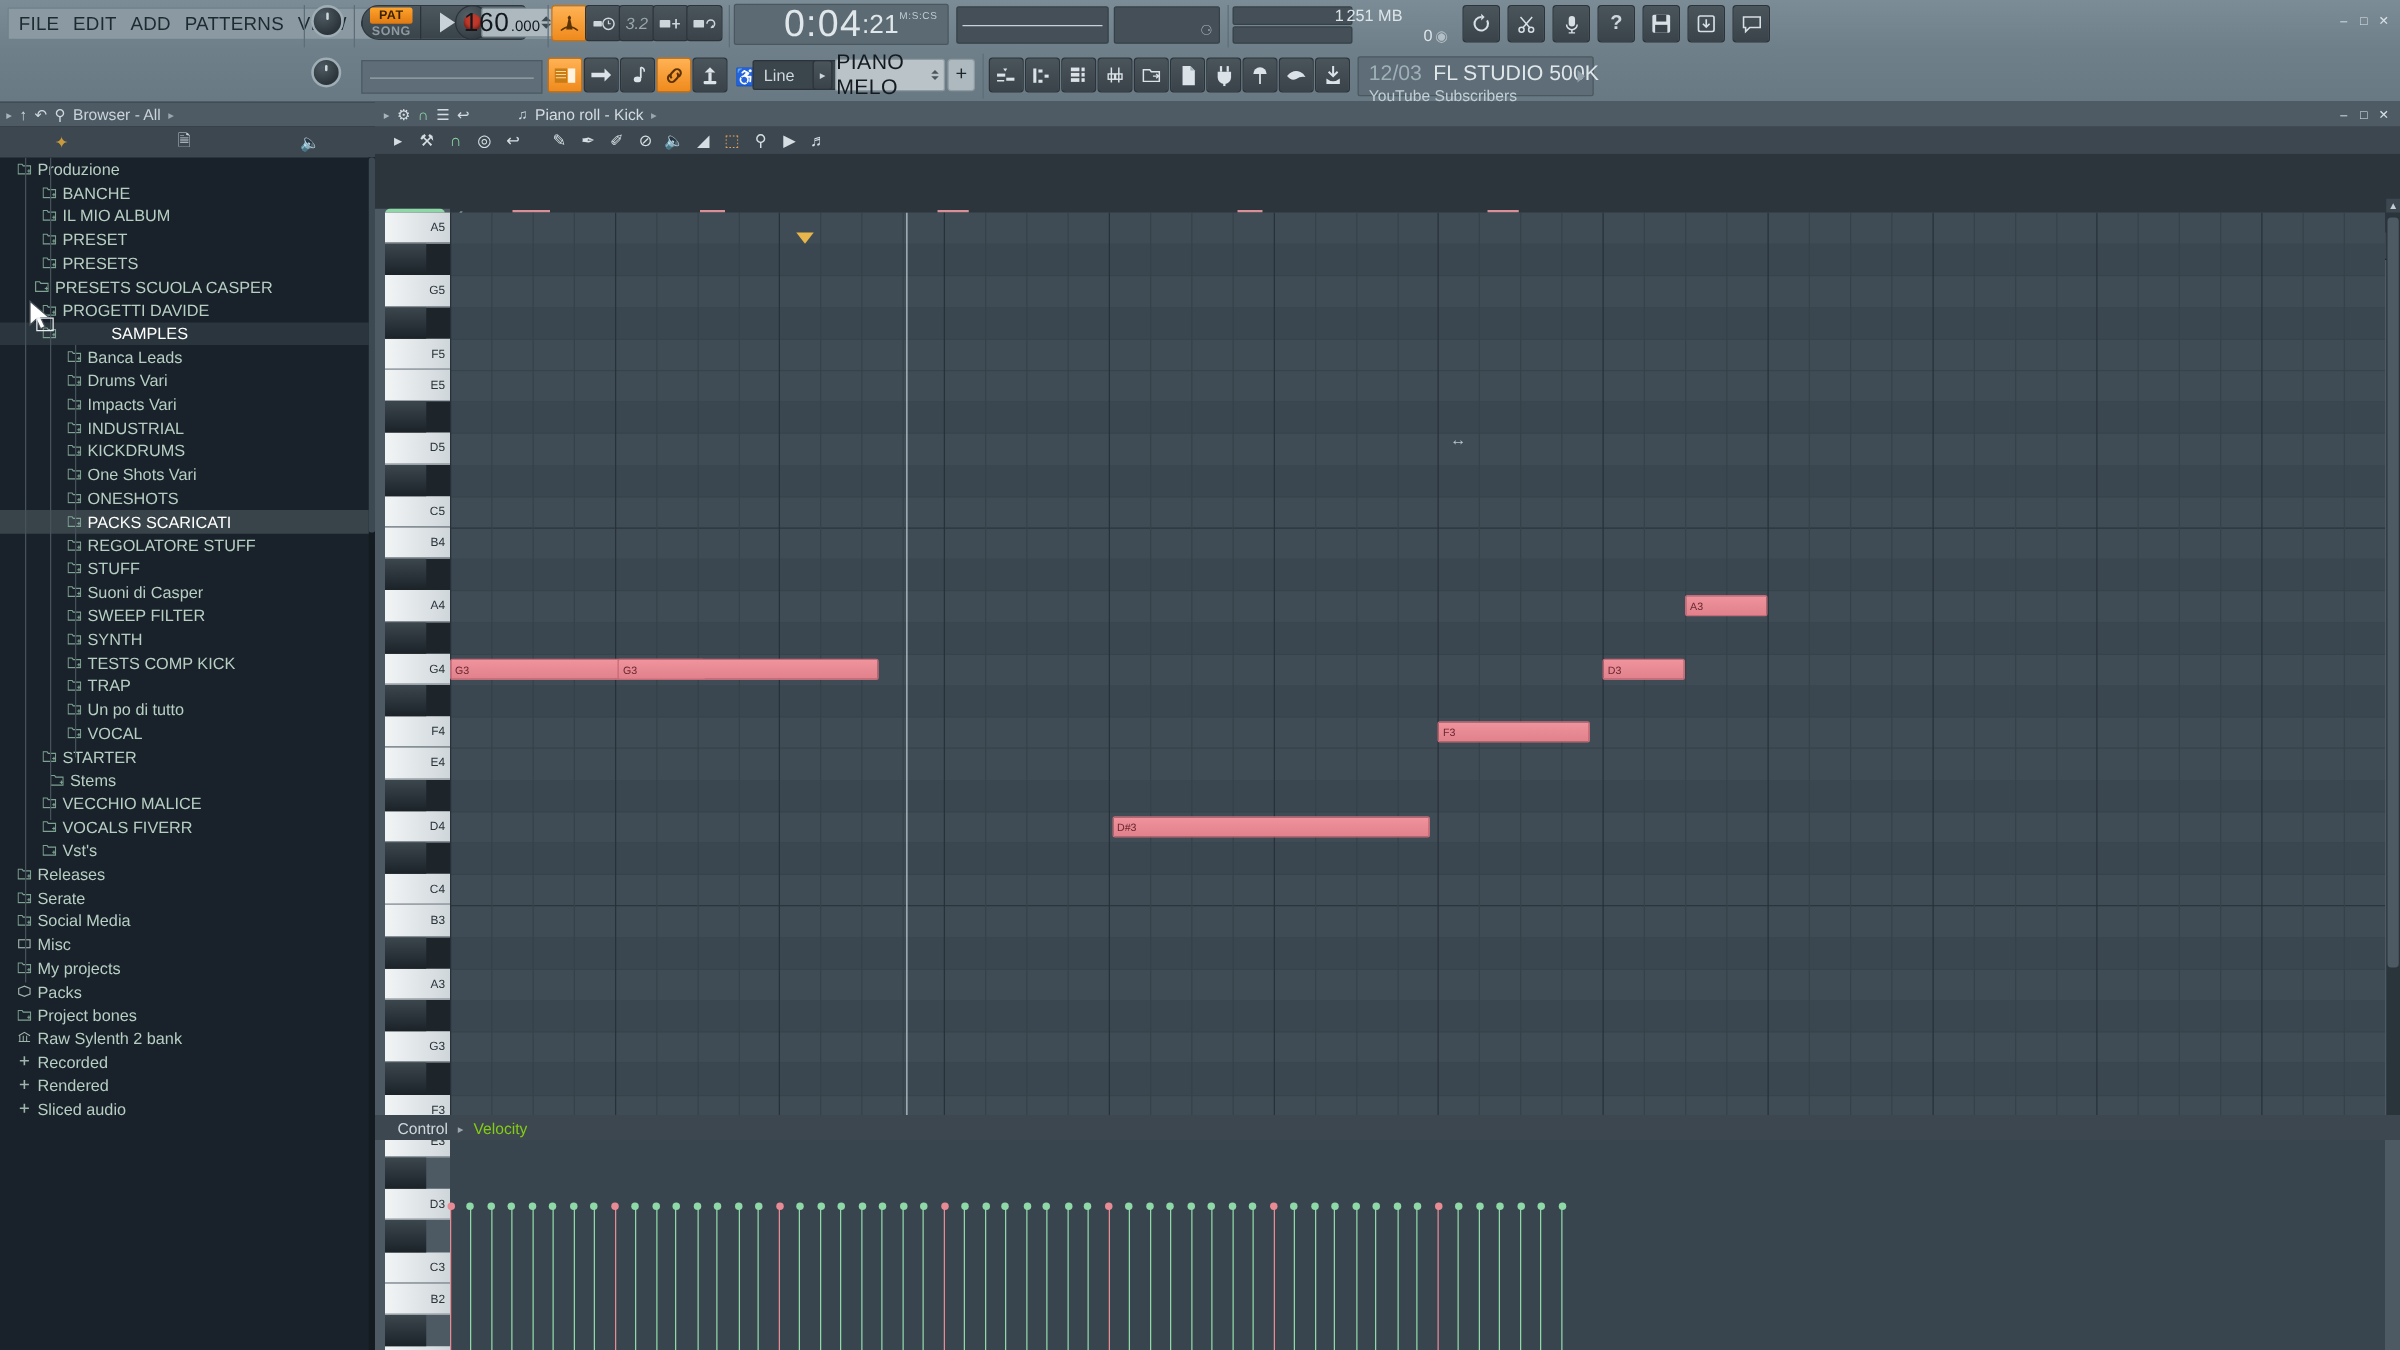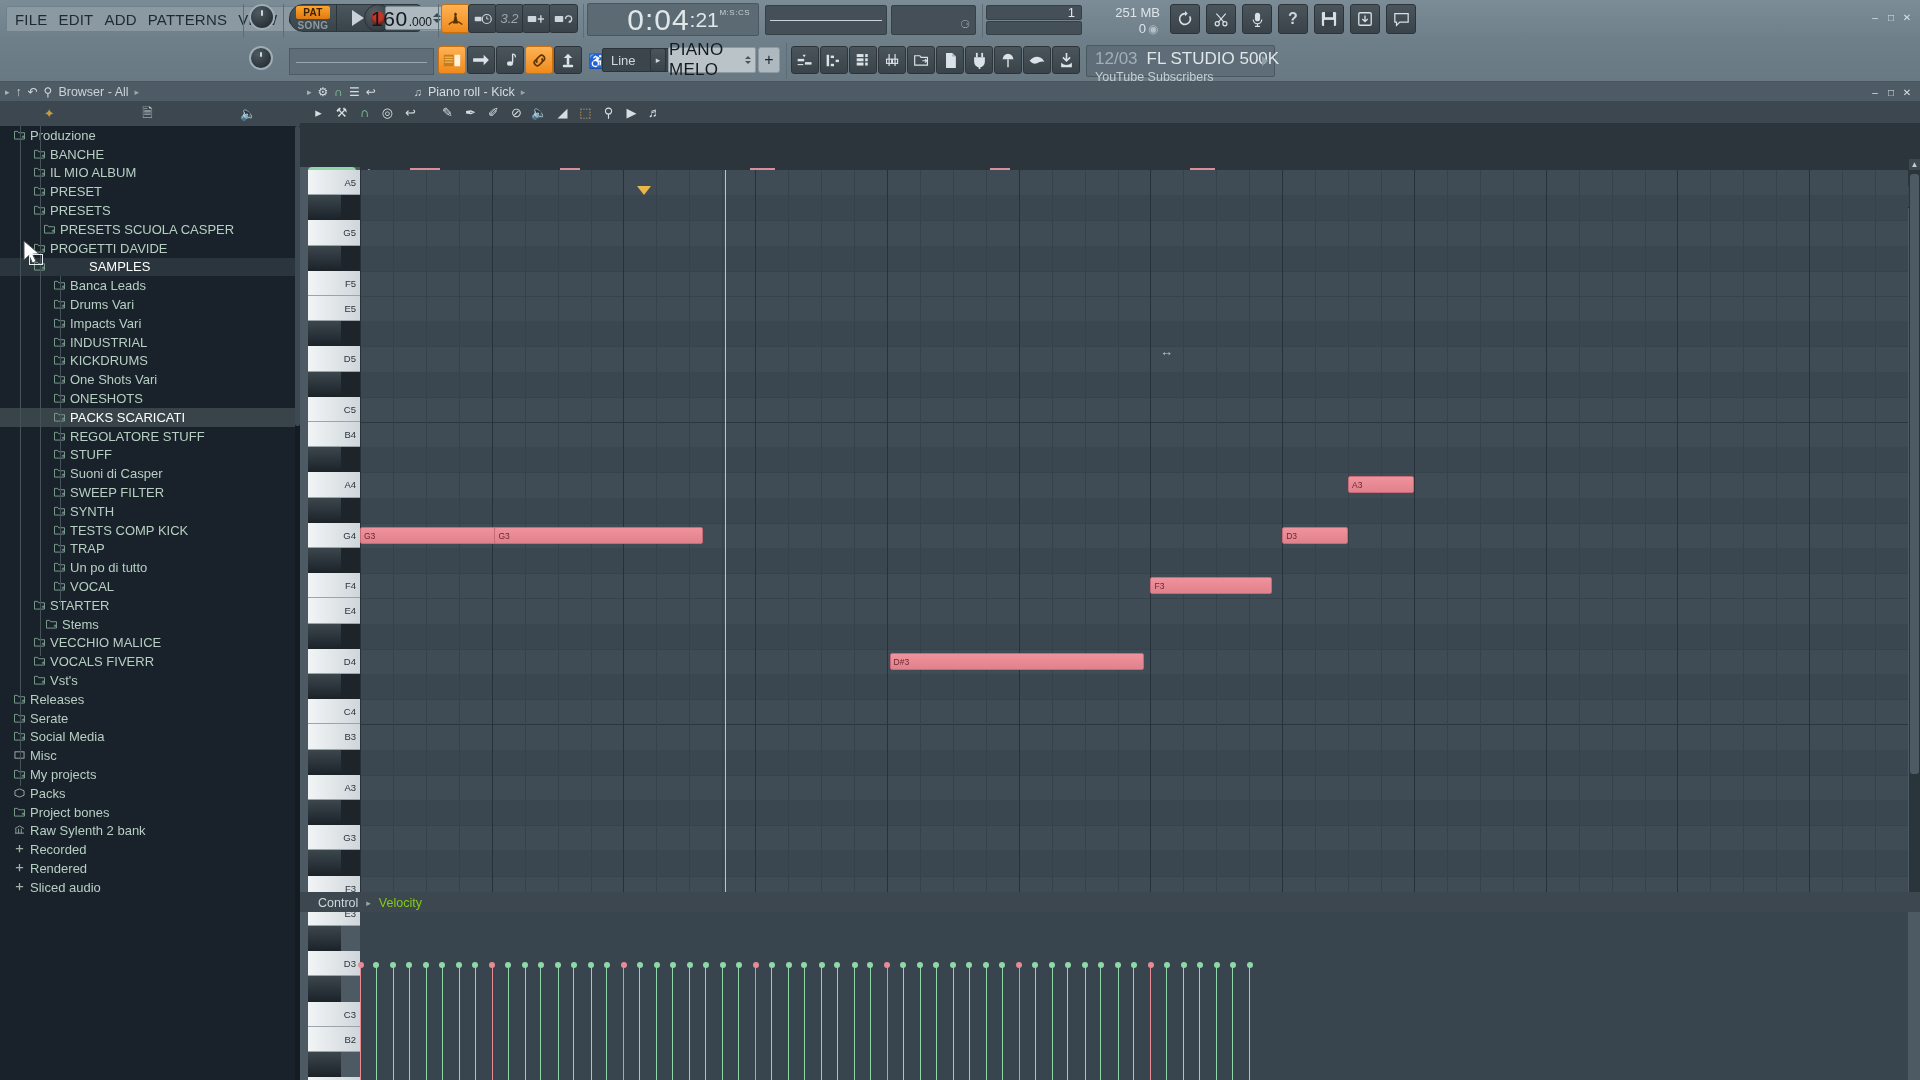--- a/index.html
+++ b/index.html
@@ -342,21 +342,21 @@
       <div class="meterbox" style="left:891px;top:5px;width:85px;height:30px;">
         <span style="position:absolute;right:5px;bottom:3px;color:#a9b5bc;font-size:11px;">⚆</span>
       </div>
 
       <div class="sep-v" style="left:982px;"></div>
 
       <div class="numbox" style="left:986px;top:5px;width:96px;height:15px;">
         <span>1</span>
       </div>
       <div class="numbox" style="left:986px;top:21px;width:96px;height:14px;"></div>
-      <div class="memtxt" style="left:1086px;top:5px;width:74px;">251 MB</div>
+      <div class="memtxt" style="left:1048px;top:5px;width:74px;">251 MB</div>
       <div class="memtxt" style="left:1086px;top:21px;width:60px;">0</div>
       <span style="position:absolute;left:1148px;top:22px;color:#b3bfc6;font-size:12px;">◉</span>
 
       <div class="tbtn" style="left:1170px;top:4px;width:30px;height:30px;">
         <svg width="18" height="18" viewBox="0 0 20 20">
             <path d="M10 4 a6 6 0 1 0 5.2 3" stroke="#d7e0e5" stroke-width="1.8" fill="none"></path>
             <path d="M10 1 V7 L13 4 z" fill="#d7e0e5"></path>
           </svg>
       </div>
       <div class="tbtn" style="left:1206px;top:4px;width:30px;height:30px;">
@@ -588,21 +588,21 @@
             </svg></span>
           <span>PRESET</span>
         </div>
         <div class="br-row" style="padding-left: 34px;">
           <span class="fico"><svg width="11" height="10" viewBox="0 0 12 11">
               <path d="M0.5 1.5 H4 L5 3 H11.5 V10 H0.5 Z" stroke="#7fa392" stroke-width="1" fill="none"></path>
               <path d="M8.5 7.5 h3 M10 6 v3" stroke="#7fa392" stroke-width="0.9"></path>
             </svg></span>
           <span>PRESETS</span>
         </div>
-        <div class="br-row" style="padding-left: 44px;">
+        <div class="br-row" style="padding-left: 28px;">
           <span class="fico"><svg width="11" height="10" viewBox="0 0 12 11">
               <path d="M0.5 1.5 H4 L5 3 H11.5 V10 H0.5 Z" stroke="#7fa392" stroke-width="1" fill="none"></path>
               <path d="M8.5 7.5 h3 M10 6 v3" stroke="#7fa392" stroke-width="0.9"></path>
             </svg></span>
           <span>PRESETS SCUOLA CASPER</span>
         </div>
         <div class="br-row" style="padding-left: 34px;">
           <span class="fico"><svg width="11" height="10" viewBox="0 0 12 11">
               <path d="M0.5 1.5 H4 L5 3 H11.5 V10 H0.5 Z" stroke="#7fa392" stroke-width="1" fill="none"></path>
               <path d="M8.5 7.5 h3 M10 6 v3" stroke="#7fa392" stroke-width="0.9"></path>
@@ -735,21 +735,21 @@
             </svg></span>
           <span>VOCAL</span>
         </div>
         <div class="br-row" style="padding-left: 34px;">
           <span class="fico"><svg width="11" height="10" viewBox="0 0 12 11">
               <path d="M0.5 1.5 H4 L5 3 H11.5 V10 H0.5 Z" stroke="#7fa392" stroke-width="1" fill="none"></path>
               <path d="M8.5 7.5 h3 M10 6 v3" stroke="#7fa392" stroke-width="0.9"></path>
             </svg></span>
           <span>STARTER</span>
         </div>
-        <div class="br-row" style="padding-left: 18px; margin-left: 28px;">
+        <div class="br-row" style="padding-left: 40px;">
           <span class="fico"><svg width="11" height="10" viewBox="0 0 12 11">
               <path d="M0.5 1.5 H4 L5 3 H11.5 V10 H0.5 Z" stroke="#7fa392" stroke-width="1" fill="none"></path>
               <path d="M8.5 7.5 h3 M10 6 v3" stroke="#7fa392" stroke-width="0.9"></path>
             </svg></span>
           <span>Stems</span>
         </div>
         <div class="br-row" style="padding-left: 34px;">
           <span class="fico"><svg width="11" height="10" viewBox="0 0 12 11">
               <path d="M0.5 1.5 H4 L5 3 H11.5 V10 H0.5 Z" stroke="#7fa392" stroke-width="1" fill="none"></path>
               <path d="M8.5 7.5 h3 M10 6 v3" stroke="#7fa392" stroke-width="0.9"></path>

